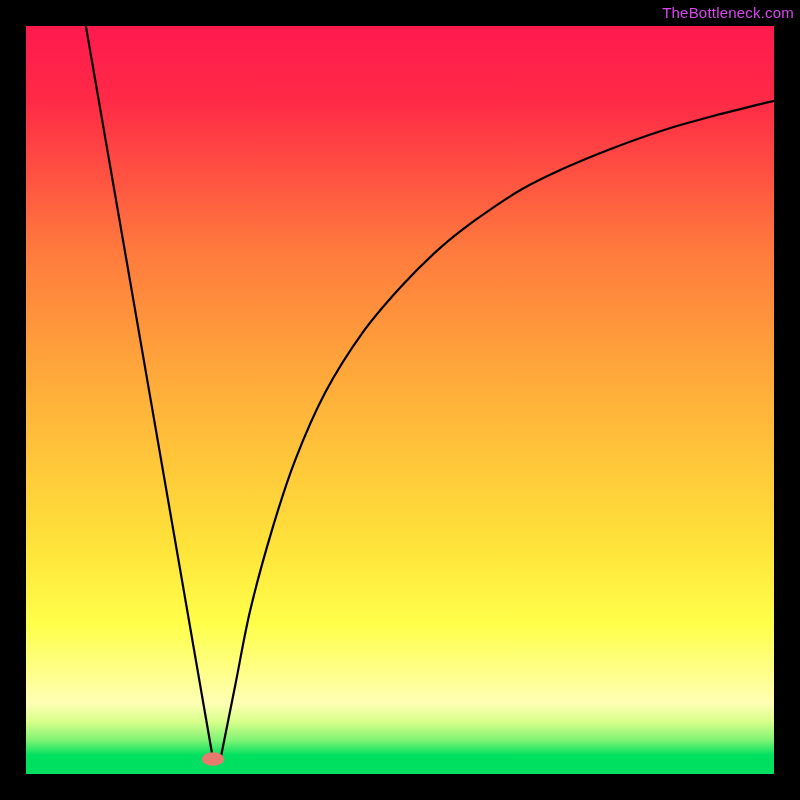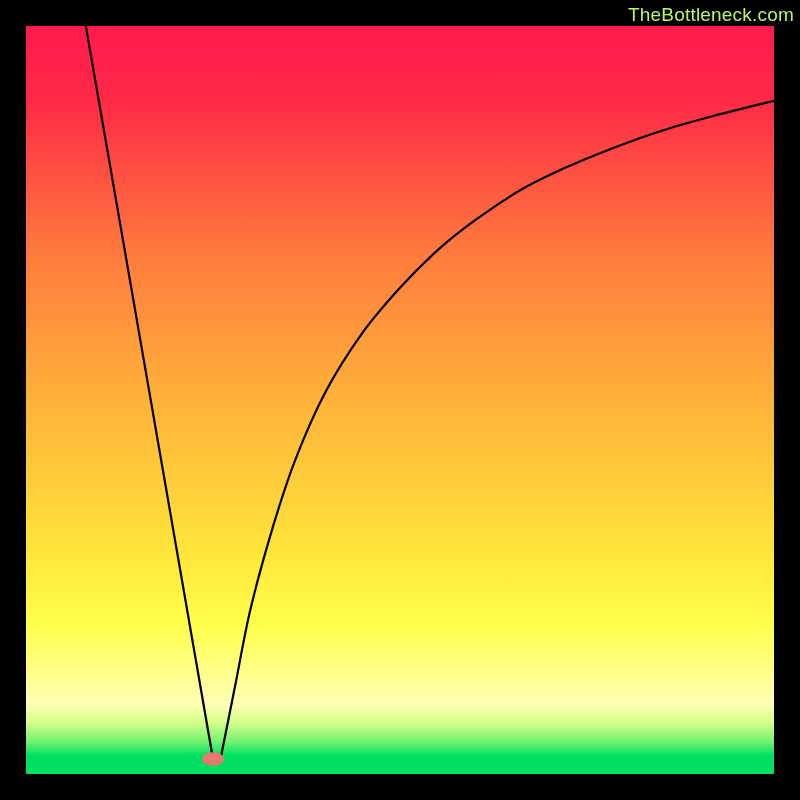--- a/index.html
+++ b/index.html
@@ -23,22 +23,22 @@
     position: absolute;
     left: 0;
     top: 0;
     width: 748px;
     height: 748px;
   }
   .watermark {
     position: absolute;
     top: 4px;
     right: 6px;
-    color: #bef264;
-    font-size: 19px;
+    color: #d946ef;
+    font-size: 15px;
     font-weight: 400;
     letter-spacing: 0.2px;
   }
 </style>
 </head>
 <body>
 
 <div class="frame">
   <svg class="plot" viewBox="0 0 748 748" preserveAspectRatio="none">
     <defs>

